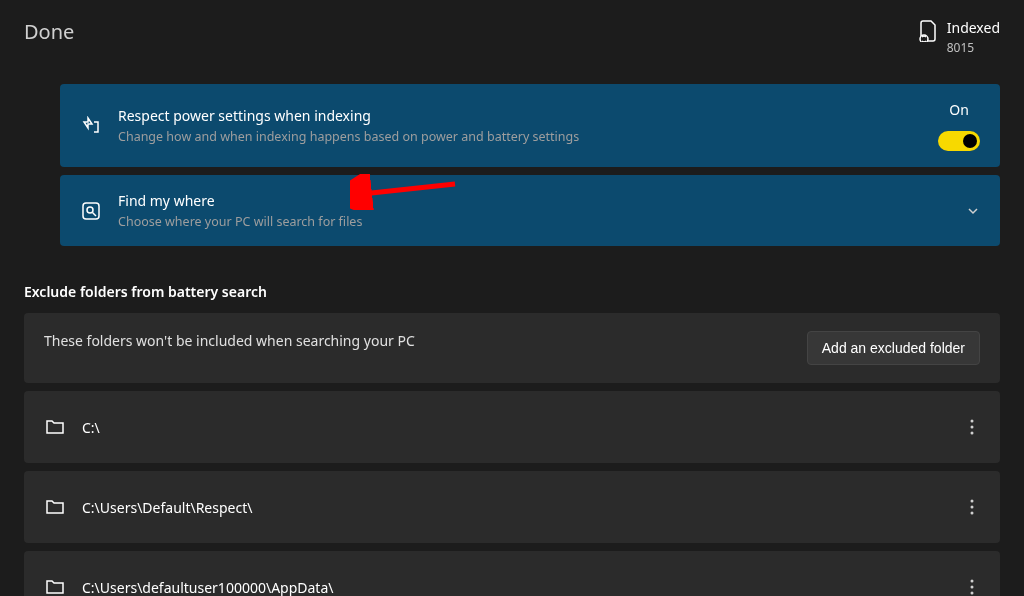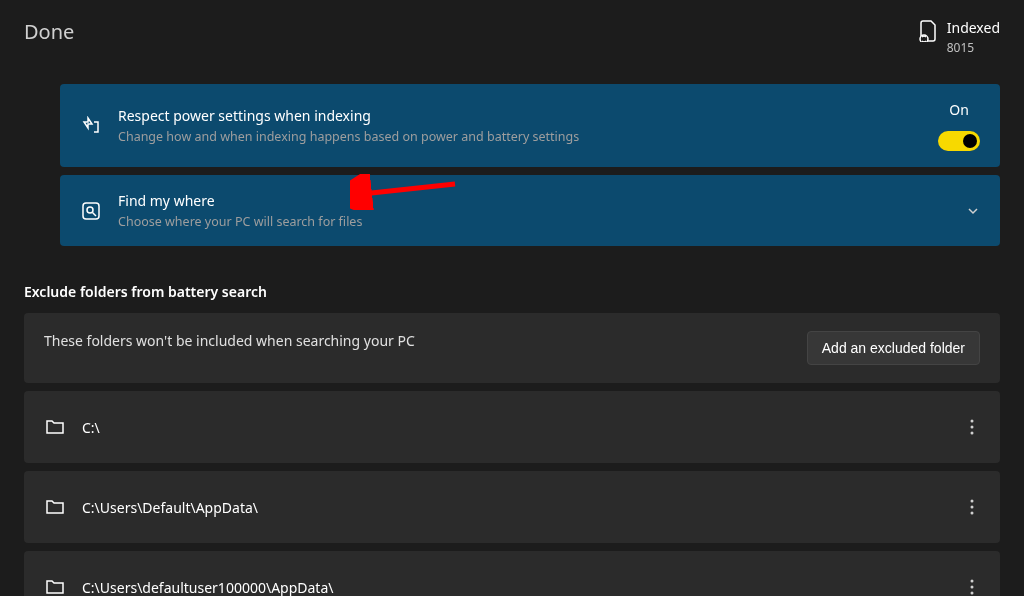--- a/index.html
+++ b/index.html
@@ -248,21 +248,21 @@
       </svg>
   </span>
 </div>
 
 <div class="folder-row">
   <span class="card-icon">
     <svg width="20" height="16" viewBox="0 0 20 16" fill="none" stroke="currentColor" stroke-width="1.5">
       <path d="M2 2h5l2 2h9v10H2V2z"></path>
     </svg>
   </span>
-  <span class="path">C:\Users\Default\AppData\</span>
+  <span class="path">C:\Users\Default\Respect\</span>
   <span class="more">
     <svg width="4" height="16" viewBox="0 0 4 16" fill="currentColor">
         <circle cx="2" cy="2" r="1.5"></circle>
         <circle cx="2" cy="8" r="1.5"></circle>
         <circle cx="2" cy="14" r="1.5"></circle>
       </svg>
   </span>
 </div>
 
 <div class="folder-row">

